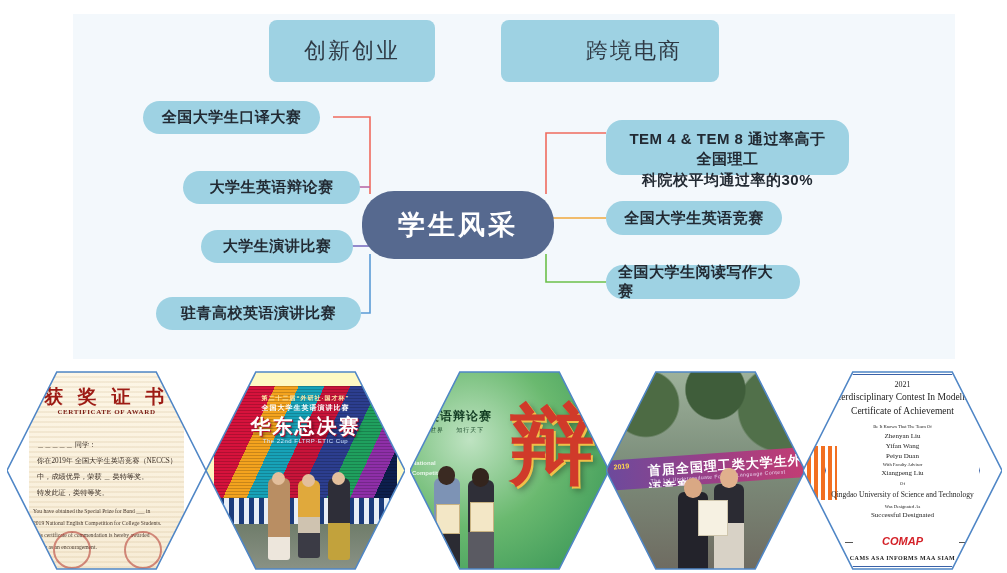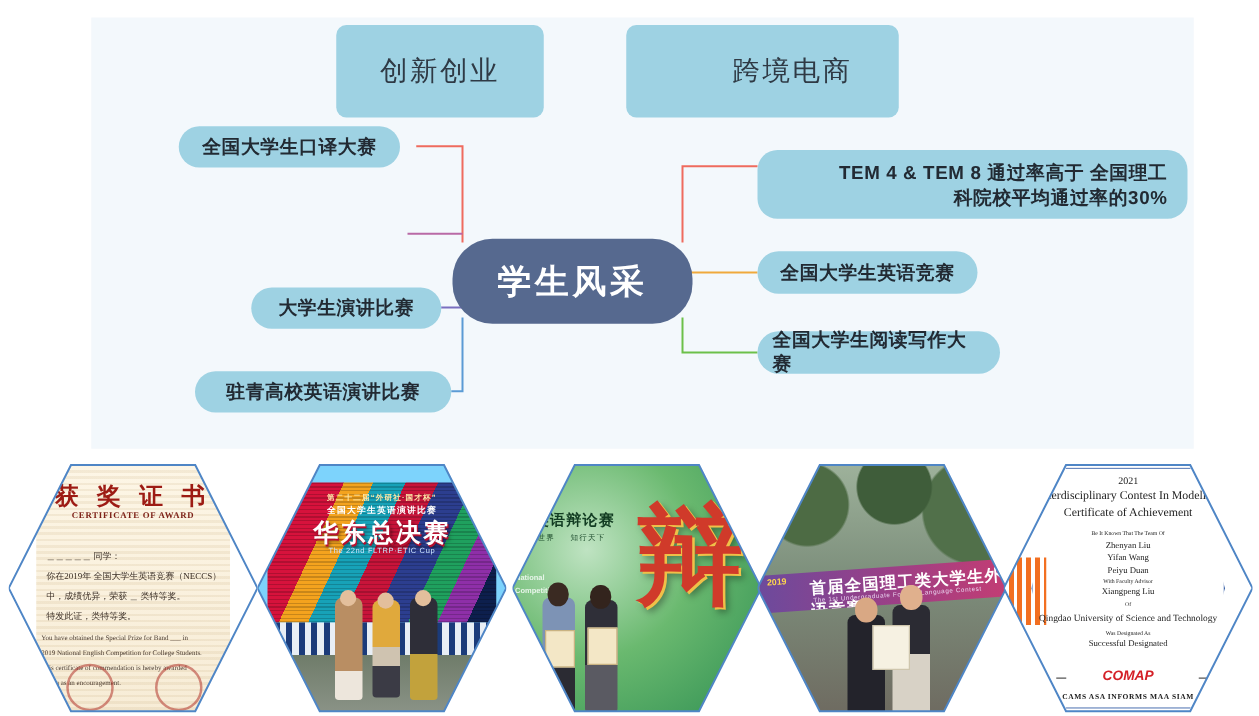--- a/index.html
+++ b/index.html
@@ -8,43 +8,43 @@
     font-family:"Liberation Sans","DejaVu Sans",sans-serif;
   }
 
   
   #mindmap-canvas{
     position:absolute;left:73px;top:14px;width:882px;height:345px;
     background:#f3f8fc;
   }
 
   .hdr-box{
-    position:absolute;height:74px;border-radius:8px;
+    position:absolute;height:62px;border-radius:8px;
     background:#9ed2e3;display:flex;align-items:center;justify-content:center;
     color:#2f3a45;font-size:22px;letter-spacing:2px;font-weight:400;
   }
   #hdr-innovation{left:196px;top:6px;width:166px;}
   #hdr-ecommerce{left:428px;top:6px;width:170px;padding-left:48px;}
 
   .pill{
     position:absolute;background:#9ed2e3;border-radius:18px;
     display:flex;align-items:center;justify-content:center;
     color:#222a33;font-size:15px;font-weight:bold;letter-spacing:.5px;
     box-sizing:border-box;padding:0 12px;
   }
   .pill-left{height:33px;}
 
   #pill-l1{left:70px;top:87px;width:177px;}
   #pill-l2{left:110px;top:157px;width:177px;}
   #pill-l3{left:128px;top:216px;width:152px;}
   #pill-l4{left:83px;top:283px;width:205px;}
 
   #pill-r1{
-    left:533px;top:106px;width:344px;height:55px;border-radius:16px;
-    justify-content:flex-start;text-align:right;line-height:1.35;
+    left:533px;top:106px;width:243px;height:55px;border-radius:16px;
+    justify-content:flex-start;text-align:center;line-height:1.35;
     padding:0 16px;display:block;padding-top:9px;
   }
   #pill-r2{left:533px;top:187px;width:176px;height:34px;}
   #pill-r3{left:533px;top:251px;width:194px;height:34px;}
 
   #center-node{
     position:absolute;left:289px;top:177px;width:192px;height:68px;
     background:#56698f;border-radius:32px;
     display:flex;align-items:center;justify-content:center;
     color:#ffffff;font-size:27px;font-weight:bold;letter-spacing:3px;
@@ -186,20 +186,21 @@
 
     <path d="M533 204 H473" fill="none" stroke="#f0a93c" stroke-width="1.6"></path>
 
     <path d="M533 268 H473 V240" fill="none" stroke="#6cc04a" stroke-width="1.6"></path>
   </svg>
 
   <div class="hdr-box" id="hdr-innovation">创新创业</div>
   <div class="hdr-box" id="hdr-ecommerce">跨境电商</div>
 
   <div class="pill pill-left" id="pill-l1">全国大学生口译大赛</div>
+  <div class="pill pill-left" id="pill-l2">大学生英语辩论赛</div>
   <div class="pill pill-left" id="pill-l3">大学生演讲比赛</div>
   <div class="pill pill-left" id="pill-l4">驻青高校英语演讲比赛</div>
 
   <div class="pill" id="pill-r1">
     <div>TEM 4 &amp; TEM 8 通过率高于 全国理工</div>
     <div>科院校平均通过率的30%</div>
   </div>
   <div class="pill" id="pill-r2">全国大学生英语竞赛</div>
   <div class="pill" id="pill-r3">全国大学生阅读写作大赛</div>
 
@@ -227,21 +228,21 @@
         </div>
       </div>
     </div>
     <svg class="hex-border" viewBox="0 0 199 205">
       <polygon points="49.8,4 149.2,4 199,102.5 149.2,201 49.8,201 0,102.5" fill="none" stroke="#4f86c6" stroke-width="1.6"></polygon>
     </svg>
   </div>
 
   <div class="hex-wrap" style="left:206px">
     <div class="hex">
-      <div class="hex-inner" style="background:#7dd3fc">
+      <div class="hex-inner" style="background:#fef9c3">
         <div class="led">
           <div class="led-t1">第二十二届“外研社·国才杯”</div>
           <div class="led-t2">全国大学生英语演讲比赛</div>
           <div class="led-t3">华东总决赛</div>
           <div class="led-t4">The 22nd FLTRP·ETIC Cup</div>
         </div>
         <div class="steps"></div>
         <div class="ground"></div>
         <div class="person" style="left:62px;top:110px;width:22px;height:82px;background:linear-gradient(#b98e63,#b98e63 72%,#ede6dc 72%);"></div>
         <div class="person" style="left:92px;top:112px;width:22px;height:78px;background:linear-gradient(#e0a93c,#e0a93c 48%,#cfc3b0 48% 68%,#3b3b45 68%);"></div>

